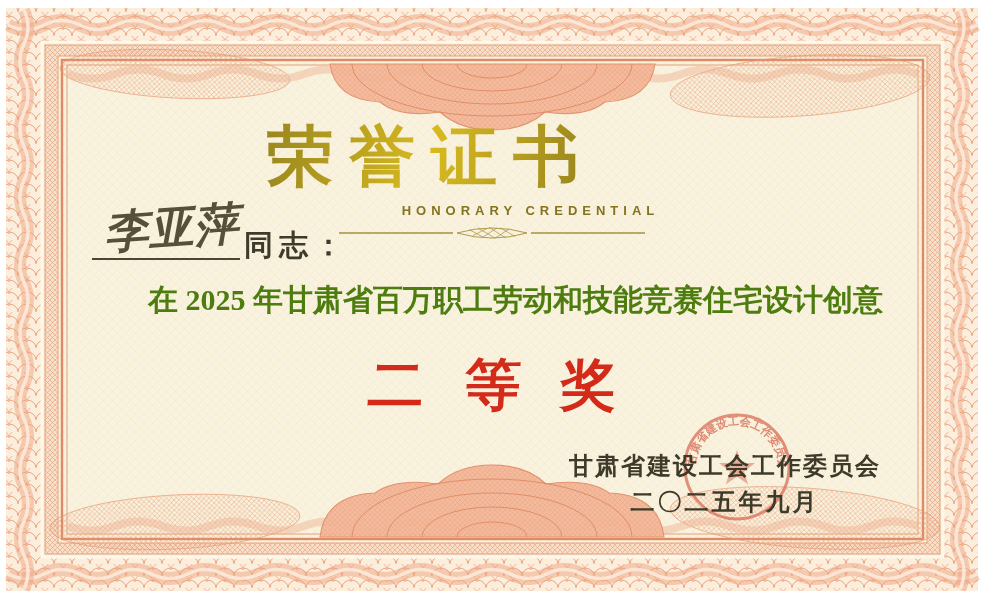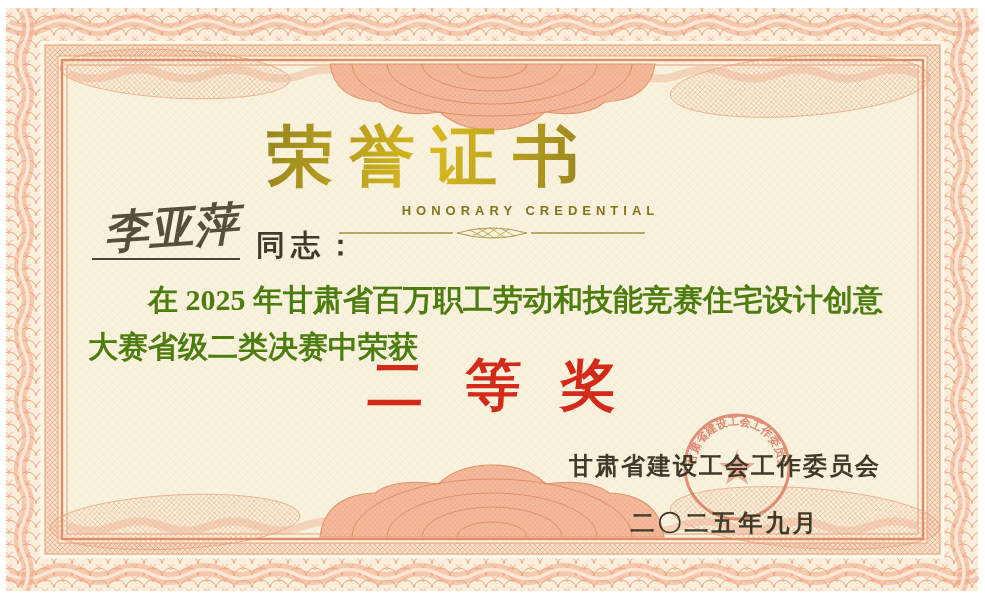--- a/index.html
+++ b/index.html
@@ -16,34 +16,34 @@
             font-family:"Liberation Sans","DejaVu Sans",sans-serif;
             font-size:13px;font-weight:bold;letter-spacing:5px;color:#847420;margin-left:38px;}
   .divider{position:absolute;left:337px;top:224px;width:310px;height:18px;}
 
   .sig-row{position:absolute;left:88px;top:200px;width:420px;height:70px;}
   .sig-name{position:absolute;left:8px;top:-2px;width:150px;text-align:center;
             font-size:45px;font-style:italic;font-weight:bold;color:#564f3a;
             transform:rotate(-4deg);white-space:nowrap;}
   .sig-line{position:absolute;left:4px;top:58px;width:148px;height:2px;background:#4c4634;}
   .salutation{position:absolute;left:156px;top:26px;font-size:29px;font-weight:bold;
-              letter-spacing:6px;color:#3e3a2c;margin-left:12px;}
+              letter-spacing:6px;color:#3e3a2c;}
 
   .body-text{position:absolute;left:88px;top:276px;width:802px;
              font-size:30px;font-weight:600;color:#4d7c0f;line-height:1.58;}
   .body-line1{text-indent:2em;}
   .award{position:absolute;left:0;top:348px;width:985px;text-align:center;
          font-size:56px;font-weight:900;color:#d32a1a;letter-spacing:0.72em;
          text-indent:0.72em;transform:skewX(-4deg);}
   .closing{position:absolute;left:158px;top:422px;font-size:30px;font-weight:600;
            letter-spacing:2px;color:#45412f;}
 
   .issuer-block{position:absolute;left:560px;top:450px;width:330px;text-align:center;z-index:3;}
   .issuer{font-size:24px;font-weight:bold;letter-spacing:2px;color:#3e3a2a;}
-  .issue-date{margin-top:25px;font-size:24px;font-weight:bold;letter-spacing:3px;color:#3e3a2a;}
+  .issue-date{margin-top:4px;font-size:24px;font-weight:bold;letter-spacing:3px;color:#3e3a2a;}
 
   .seal{position:absolute;left:672px;top:402px;width:130px;height:130px;z-index:2;opacity:.85;}
 </style>
 </head>
 <body>
 
 <div class="stage">
 
   <svg class="deco" viewBox="0 0 985 600" xmlns="http://www.w3.org/2000/svg" aria-hidden="true">
     <defs>
@@ -127,21 +127,20 @@
     </svg>
 
     <div class="sig-row">
       <div class="sig-name">李亚萍</div>
       <div class="sig-line"></div>
       <div class="salutation">同志：</div>
     </div>
 
     <div class="body-text">
       <div class="body-line1">在 2025 年甘肃省百万职工劳动和技能竞赛住宅设计创意</div>
-      <div class="body-line2">大赛省级二类决赛中荣获</div>
     </div>
 
     <div class="award">二等奖</div>
 
 
     <div class="issuer-block">
       <div class="issuer">甘肃省建设工会工作委员会</div>
       <div class="issue-date">二〇二五年九月</div>
     </div>
 

